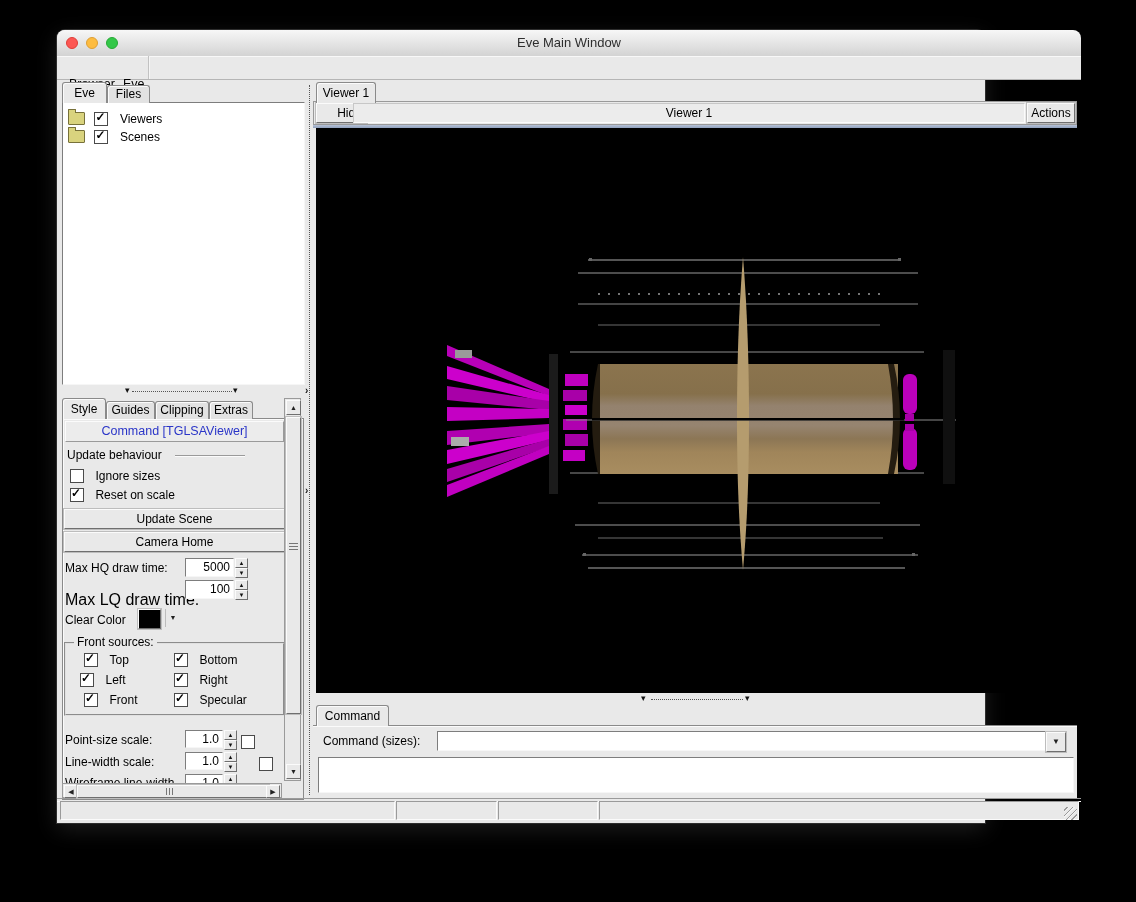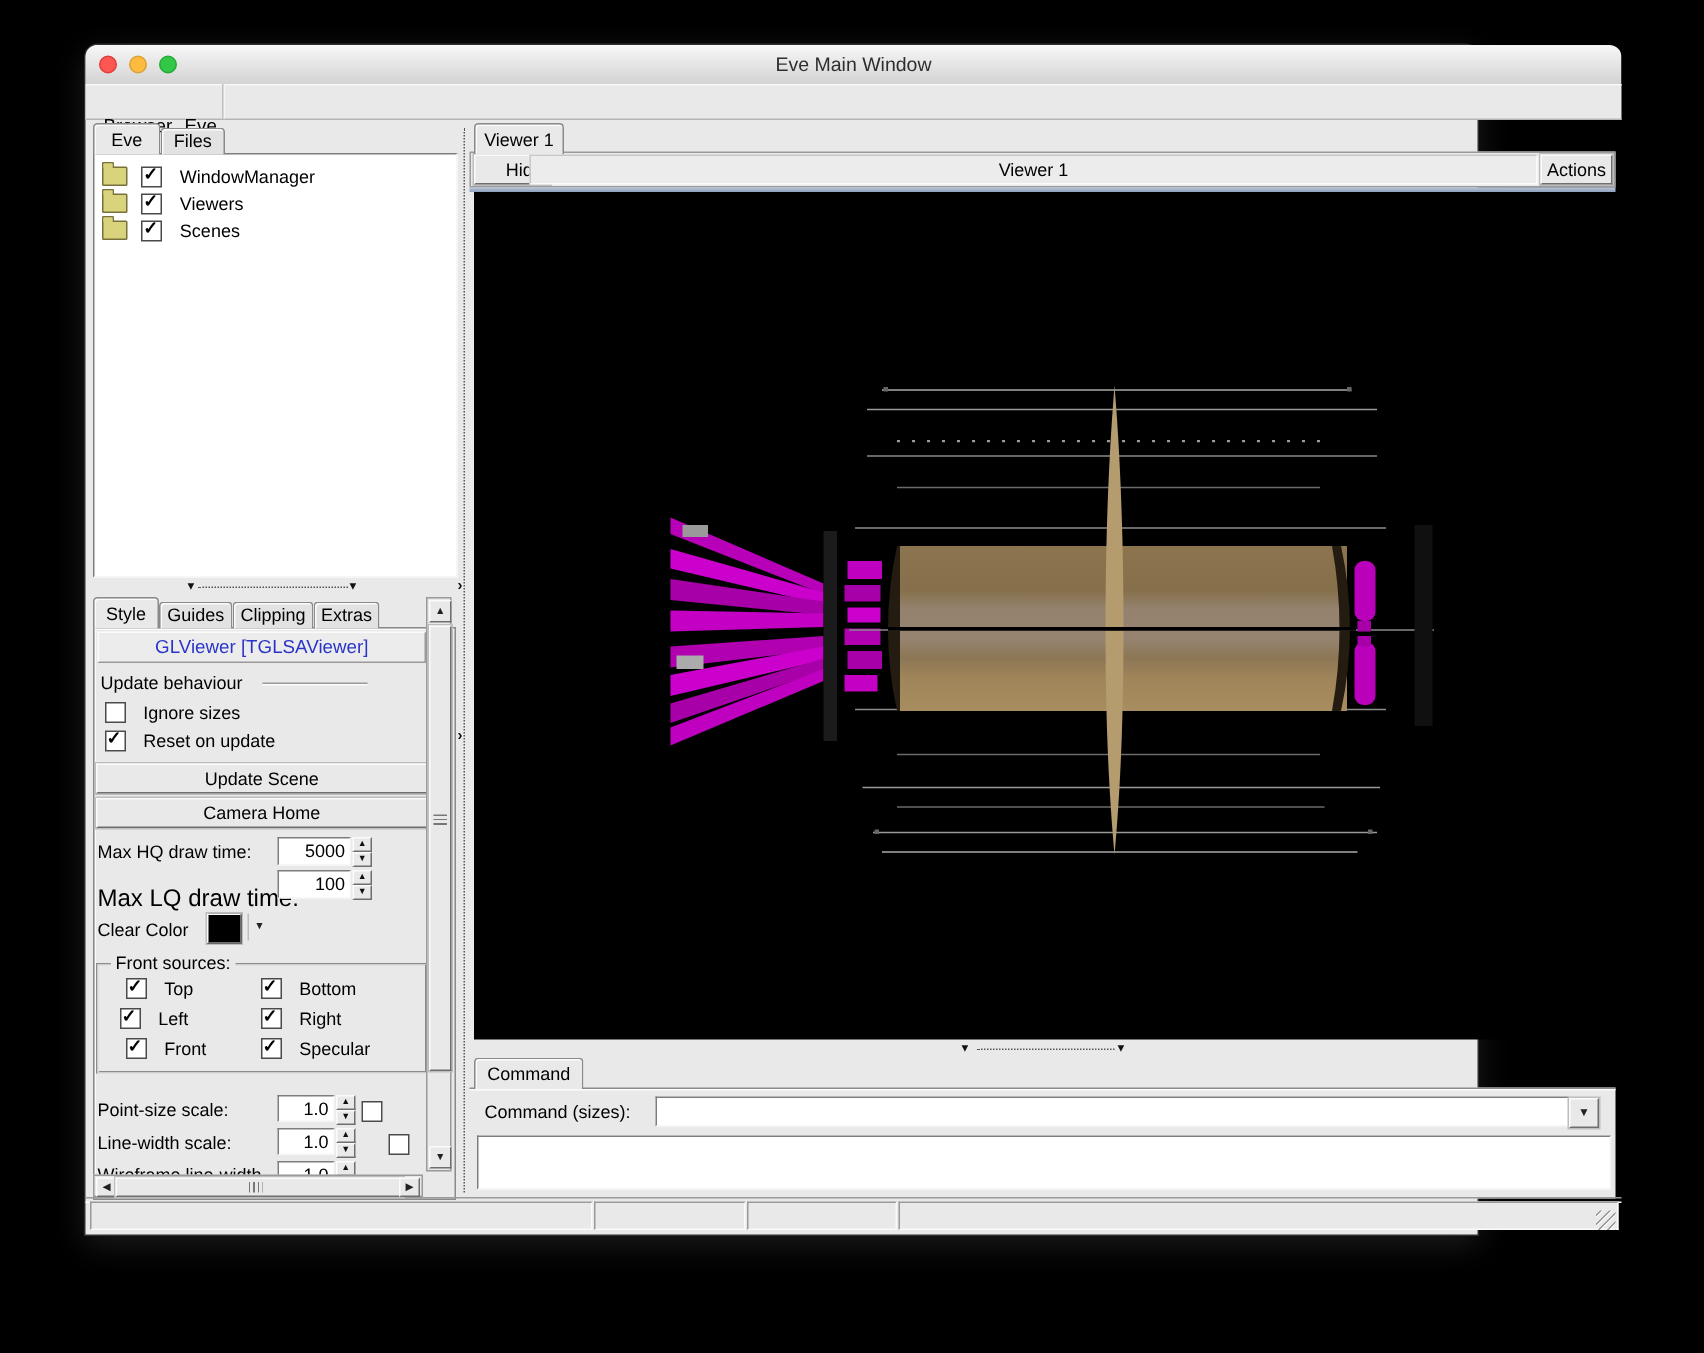--- a/index.html
+++ b/index.html
@@ -79,25 +79,20 @@
   
   <div class="abs tab" style="left:5px;top:52px;width:43px;">Eve</div>
   <div class="abs tab inactive" style="left:50px;top:52px;width:41px;">Files</div>
 
   
   <div class="abs sunken" style="left:5px;top:72px;width:241px;height:281px;">
     <div style="padding:6px 0 0 5px;">
       <div style="height:18px;white-space:nowrap;">
         <span class="folder"></span>
         <span class="cb on" style="margin-left:5px;"></span>
-        <span class="cblabel">WindowManager</span>
-      </div>
-      <div style="height:18px;white-space:nowrap;">
-        <span class="folder"></span>
-        <span class="cb on" style="margin-left:5px;"></span>
         <span class="cblabel">Viewers</span>
       </div>
       <div style="height:18px;white-space:nowrap;">
         <span class="folder"></span>
         <span class="cb on" style="margin-left:5px;"></span>
         <span class="cblabel">Scenes</span>
       </div>
     </div>
   </div>
 
@@ -111,32 +106,32 @@
   <div class="abs tab inactive" style="left:49px;top:368px;width:47px;">Guides</div>
   <div class="abs tab inactive" style="left:98px;top:368px;width:52px;">Clipping</div>
   <div class="abs tab inactive" style="left:152px;top:368px;width:42px;">Extras</div>
 
   
   <div class="abs" style="left:5px;top:388px;width:240px;height:380px;background:#e9e9e9;
        border:1px solid #8a8a8a;box-shadow:inset 1px 1px 0 #fbfbfb;"></div>
 
   
   <div class="abs btn" style="left:8px;top:391px;width:217px;height:19px;line-height:19px;
-       background:#ececec;border:1px solid;border-color:#fbfbfb #9a9a9a #9a9a9a #fbfbfb;color:#2a35c8;font-size:12.5px;">GLViewer [TGLSAViewer]</div>
+       background:#ececec;border:1px solid;border-color:#fbfbfb #9a9a9a #9a9a9a #fbfbfb;color:#2a35c8;font-size:12.5px;">Command [TGLSAViewer]</div>
 
   
   <div class="abs" style="left:10px;top:418px;font-size:12px;">Update behaviour</div>
   <div class="abs etch" style="left:118px;top:425px;width:70px;"></div>
   <div class="abs" style="left:13px;top:436px;white-space:nowrap;">
     <span class="cb"></span>
     <span class="cblabel">Ignore sizes</span>
   </div>
   <div class="abs" style="left:13px;top:455px;white-space:nowrap;">
     <span class="cb on"></span>
-    <span class="cblabel">Reset on update</span>
+    <span class="cblabel">Reset on scale</span>
   </div>
 
   
   <div class="abs btn raised" style="left:7px;top:502px;width:219px;height:18px;line-height:18px;">Camera Home</div>
   <div class="abs btn raised" style="left:7px;top:479px;width:219px;height:18px;line-height:18px;">Update Scene</div>
 
   
   <div class="abs" style="left:8px;top:531px;font-size:12px;">Max HQ draw time:</div>
   <div class="abs spinfield" style="left:128px;top:528px;width:49px;height:19px;">5000</div>
   <div class="abs spinbtns" style="left:178px;top:528px;height:19px;">

